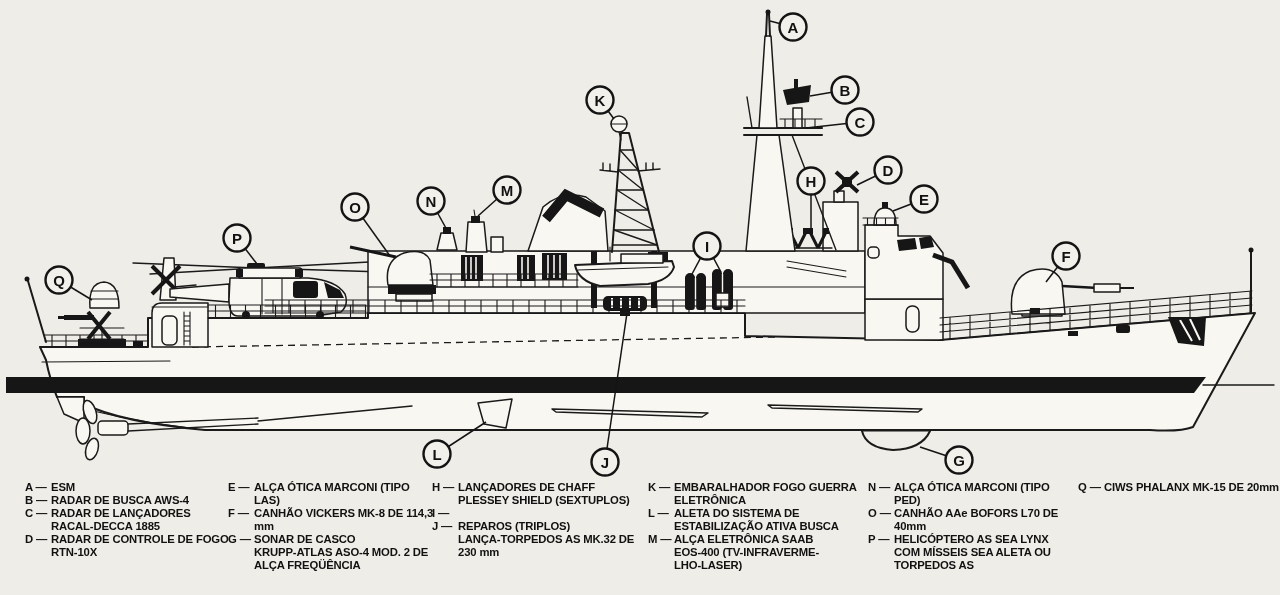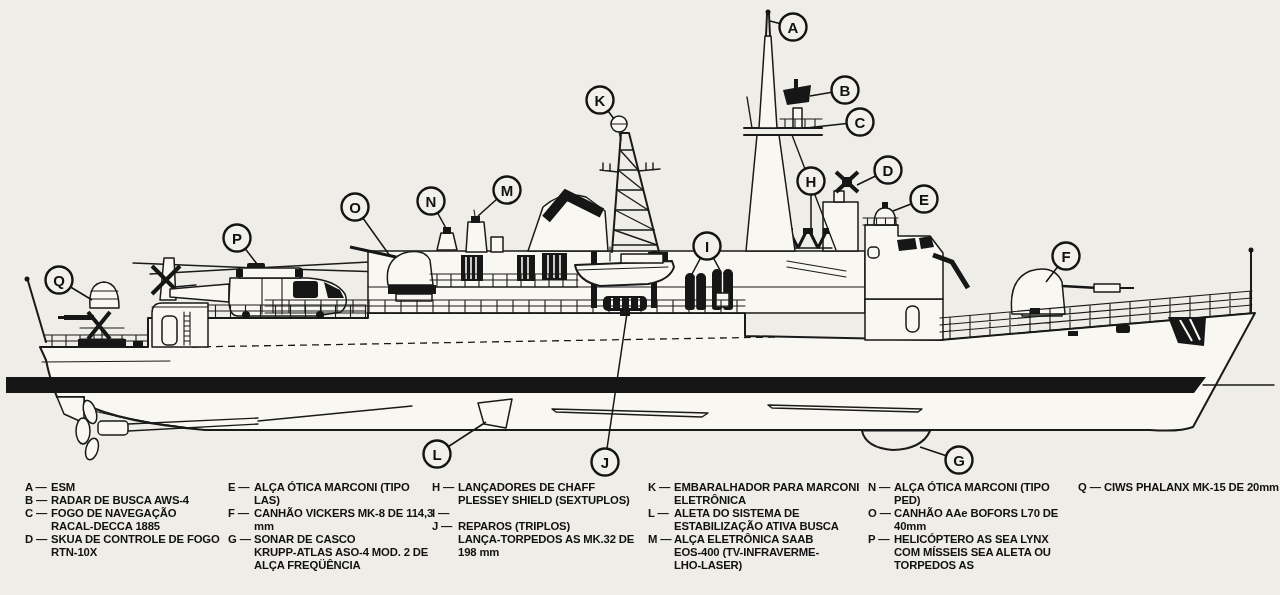--- a/index.html
+++ b/index.html
@@ -384,28 +384,28 @@
         </div>
         <div class="le">
           <span class="lt">B —</span>
           <span class="lx">
             <div>RADAR DE BUSCA AWS-4</div>
           </span>
         </div>
         <div class="le">
           <span class="lt">C —</span>
           <span class="lx">
-            <div>FOGO DE NAVEGAÇÃO</div>
+            <div>RADAR DE LANÇADORES</div>
             <div>RACAL-DECCA 1885</div>
           </span>
         </div>
         <div class="le">
           <span class="lt">D —</span>
           <span class="lx">
-            <div>SKUA DE CONTROLE DE FOGO</div>
+            <div>RADAR DE CONTROLE DE FOGO</div>
             <div>RTN-10X</div>
           </span>
         </div>
       </div>
       <div class="legend-col">
         <div class="le">
           <span class="lt">E —</span>
           <span class="lx">
             <div>ALÇA ÓTICA MARCONI (TIPO</div>
             <div>LAS)</div>
@@ -436,29 +436,29 @@
           </span>
         </div>
         <div class="le">
           <span class="lt">I —</span>
         </div>
         <div class="le">
           <span class="lt">J —</span>
           <span class="lx">
             <div>REPAROS (TRIPLOS)</div>
             <div>LANÇA-TORPEDOS AS MK.32 DE</div>
-            <div>198 mm</div>
+            <div>230 mm</div>
           </span>
         </div>
       </div>
       <div class="legend-col">
         <div class="le">
           <span class="lt">K —</span>
           <span class="lx">
-            <div>EMBARALHADOR PARA MARCONI</div>
+            <div>EMBARALHADOR FOGO GUERRA</div>
             <div>ELETRÔNICA</div>
           </span>
         </div>
         <div class="le">
           <span class="lt">L —</span>
           <span class="lx">
             <div>ALETA DO SISTEMA DE</div>
             <div>ESTABILIZAÇÃO ATIVA BUSCA</div>
           </span>
         </div>

